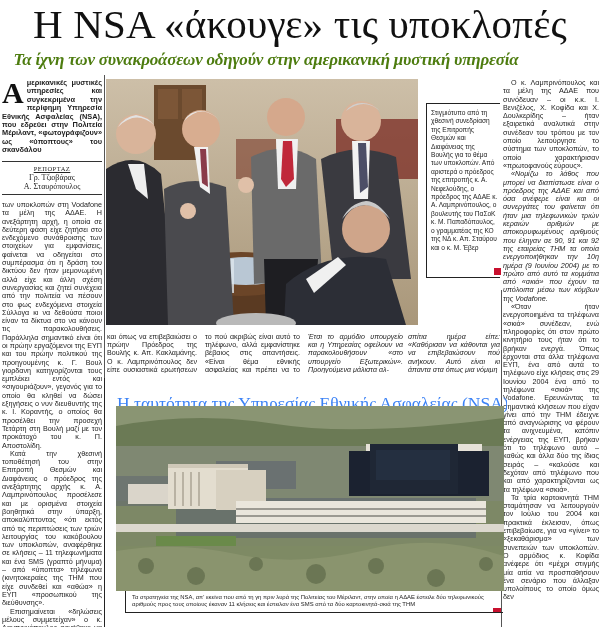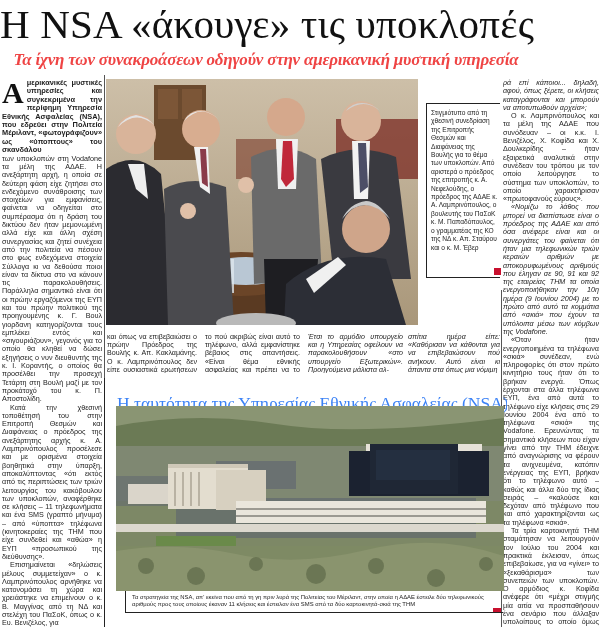--- a/index.html
+++ b/index.html
@@ -1,28 +1,28 @@
 <!DOCTYPE html>
 <html><head>
 <meta charset="utf-8">
 <style>
   * { box-sizing: border-box; margin: 0; padding: 0; }
   html, body { width: 600px; height: 627px; background: #ffffff; overflow: hidden; }
   body { position: relative; font-family: "Liberation Serif", serif; color: #1a1a1a; }
 
   .headline {
     position: absolute; left: 0; top: 0; width: 600px; height: 48px;
-    text-align: left; font-family: "Liberation Serif", serif;
+    text-align: center; font-family: "Liberation Serif", serif;
     font-size: 41px; line-height: 48px; letter-spacing: 0.2px; color: #111;
     white-space: nowrap;
   }
   .subhead {
     position: absolute; left: 0; top: 48px; width: 532px; height: 24px;
     text-align: center; font-family: "Liberation Serif", serif; font-style: italic;
-    font-weight: bold; font-size: 17px; line-height: 24px; color: #ef4444;
+    font-weight: bold; font-size: 17px; line-height: 24px; color: #4d7c0f;
     white-space: nowrap; letter-spacing: -0.2px;
   }
 
   .col {
     position: absolute; font-family: "Liberation Sans", sans-serif;
     font-size: 7.2px; line-height: 8.3px; color: #222; text-align: justify;
     overflow: hidden;
   }
   .col p { text-indent: 8px; }
   .col p.noindent { text-indent: 0; }
@@ -84,20 +84,25 @@
 </head>
 <body>
 
 <div class="headline">Η NSA «άκουγε» τις υποκλοπές</div>
 <div class="subhead">Τα ίχνη των συνακροάσεων οδηγούν στην αμερικανική μυστική υπηρεσία</div>
 
 <div class="col col1">
   <p class="lead noindent">
     <span class="dropcap">Α</span><span>μερικανικές μυστικές υπηρεσίες και συγκεκριμένα την περίφημη Υπηρεσία Εθνικής Ασφαλείας (NSA), που εδρεύει στην Πολιτεία Μέριλαντ, «φωτογράφιζουν» ως «ύποπτους» του σκανδάλου</span>
   </p>
+  <div class="byline-box">
+    <span class="byline-label">ΡΕΠΟΡΤΑΖ</span>
+    <span class="byline-name">Γρ. Τζιοβάρας</span>
+    <span class="byline-name">Α. Σταυρόπουλος</span>
+  </div>
   <p class="noindent">των υποκλοπών στη Vodafone τα μέλη της ΑΔΑΕ. Η ανεξάρτητη αρχή, η οποία σε δεύτερη φάση είχε ζητήσει στο ενδεχόμενο συνάθροισης των στοιχείων για εμφανίσεις, φαίνεται να οδηγείται στο συμπέρασμα ότι η δράση του δικτύου δεν ήταν μεμονωμένη αλλά είχε και άλλη σχέση συνεργασίας και ζητεί συνέχεια από την πολιτεία να πέσουν στο φως ενδεχόμενα στοιχεία Σύλλογα κι να δεθούσα ποιοι είναν τα δίκτυα στο να κάνουν τις παρακολουθήσεις. Παράλληλα σημαντικό είναι ότι οι πρώην εργαζόμενοι της ΕΥΠ και του πρώην πολιτικού της προηγουμένης κ. Γ. Βουλ γιορδανη κατηγορίζονται τους εμπλέκει εντός και «σιγουριάζουν», γεγονός για το οποίο θα κληθεί να δώσει εξηγήσεις ο νυν διευθυντής της κ. Ι. Κοραντής, ο οποίος θα προσέλθει την προσεχή Τετάρτη στη Βουλή μαζί με τον προκάτοχό του κ. Π. Αποστολίδη.</p>
   <p>Κατά την χθεσινή τοποθέτησή του στην Επιτροπή Θεσμών και Διαφάνειας ο πρόεδρος της ανεξάρτητης αρχής κ. Α. Λαμπρινόπουλος προσέλεσε και με ορισμένα στοιχεία βοηθητικά στην ύπαρξη, αποκαλύπτοντας «ότι εκτός από τις περιπτώσεις των τριών λειτουργίας του κακόβουλου των υποκλοπών, αναφέρθηκε σε κλήσεις – 11 τηλεφωνήματα και ένα SMS (γραπτό μήνυμα) – από «ύποπτα» τηλέφωνα (κινητοκεραίες της ΤΗΜ που είχε συνδεθεί και «αθώα» η ΕΥΠ «προσωπικού της διεύθυνσης».</p>
   <p>Επισημαίνεται «δηλώσεις μέλους συμμετείχαν» ο κ. Λαμπρινόπουλος αρνήθηκε να κατονομάσει τη χώρα και χρειάστηκε να επιμείνουν ο κ. Β. Μαγγίνας από τη ΝΔ και στελέχη του ΠαΣοΚ, όπως ο κ. Ευ. Βενιζέλος, για</p>
 </div>
 <div class="col-rule" style="left:104px; height:303px;"></div>
 
 <div class="photo1" title="Five men in suits in a wood-panelled parliament room, one seated at a small table">
   <svg viewBox="0 0 312 246" preserveAspectRatio="none">
     <defs>
       <linearGradient id="wall" x1="0" y1="0" x2="0" y2="1">
@@ -162,21 +167,20 @@
   </div>
 <div class="under-row u3">
     <p class="noindent">Έτσι το αρμόδιο υπουργείο και η Υπηρεσίας οφείλουν να παρακολουθήσουν «στο υπουργείο Εξωτερικών». Προηγούμενα μάλιστα αλ-</p>
   </div>
 <div class="under-row u4">
     <p class="noindent">σπίτια ημέρα είπε: «Καθόρισαν να κάθονται για να επιβεβαιώσουν πού ανήκουν. Αυτό είναι κι άπαντα στα όπως μια νόμιμη</p>
   </div>
 
 <div class="col-rule" style="left:501px; top:290px; height:337px;"></div>
 <div class="col col4">
-  <p class="noindent" style="font-style:italic">ρά επί κάποιοι... δηλαδή, αφού, όπως ξέρετε, οι κλήσεις καταγράφονται και μπορούν να αποτυπωθούν αρχεία»;</p>
   <p>Ο κ. Λαμπρινόπουλος και τα μέλη της ΑΔΑΕ που συνόδευαν – οι κ.κ. Ι. Βενιζέλος, Χ. Κοφίδα και Χ. Δουλκερίδης – ήταν εξαιρετικά αναλυτικά στην συνέδεαν του τρόπου με τον οποίο λειτούργησε το σύστημα των υποκλοπών, το οποίο χαρακτήρισαν «πρωτοφανούς εύρους».</p>
   <p style="font-style:italic">«Νομίζω το λάθος που μπορεί να διαπίστωσε είναι ο πρόεδρος της ΑΔΑΕ και από όσα ανέφερε είναι και οι συνεργάτες του φαίνεται ότι ήταν μια τηλεφωνικών τριών κεραιών αριθμών με αποκορυφωμένους αριθμούς που έληγαν σε 90, 91 και 92 της εταιρείας ΤΗΜ τα οποία ενεργοποιήθηκαν την 10η ημέρα (9 Ιουνίου 2004) με το πρώτο από αυτό τα κομμάτια από «σκιά» που έχουν τα υπόλοιπα μέσω των κόμβων της Vodafone.</p>
   <p>«Όταν ήταν ενεργοποιημένα τα τηλέφωνα «σκιά» συνέδεαν, ενώ πληροφορίες ότι στον πρώτο κινητήριο τους ήταν ότι το βρήκαν ενεργά. Όπως έρχονται στα άλλα τηλέφωνα ΕΥΠ, ένα από αυτά το τηλέφωνο είχε κλήσεις στις 29 Ιουνίου 2004 ένα από το τηλέφωνα «σκιά» της Vodafone. Ερευνώντας τα σημαντικά κλήσεων που είχαν γίνει από την ΤΗΜ έδειχνε από αναγνώρισης να φέρουν τα ανιχνευμένα, κατόπιν ενέργειας της ΕΥΠ, βρήκαν ότι το τηλέφωνο αυτό – καθώς και άλλα δύο της ίδιας σειράς – «καλούσε και δεχόταν από τηλέφωνο που και από χαρακτηρίζονται ως τα τηλέφωνα «σκιά».</p>
   <p>Τα τρία καρτοκινητά ΤΗΜ σταμάτησαν να λειτουργούν τον Ιούλιο του 2004 και πρακτικά έκλεισαν, όπως επιβεβαίωσε, για να «γίνει» το «ξεκαθάρισμα» των συνεπειών των υποκλοπών. Ο αρμόδιος κ. Κοφίδα ανέφερε ότι «μέχρι στιγμής μία αιτία να προσπαθήσουν ένα σενάριο που άλλαξαν υπολοίπους το οποίο όμως δεν</p>
 </div>
 
 <div class="box2">
   <div class="box2-title">Η ταυτότητα της Υπηρεσίας Εθνικής Ασφαλείας (NSA)</div>
   <div class="photo2" title="Aerial view of the NSA headquarters complex with dark glass main building, parking lots and wooded hills">
     <svg viewBox="0 0 388 185" preserveAspectRatio="none">

